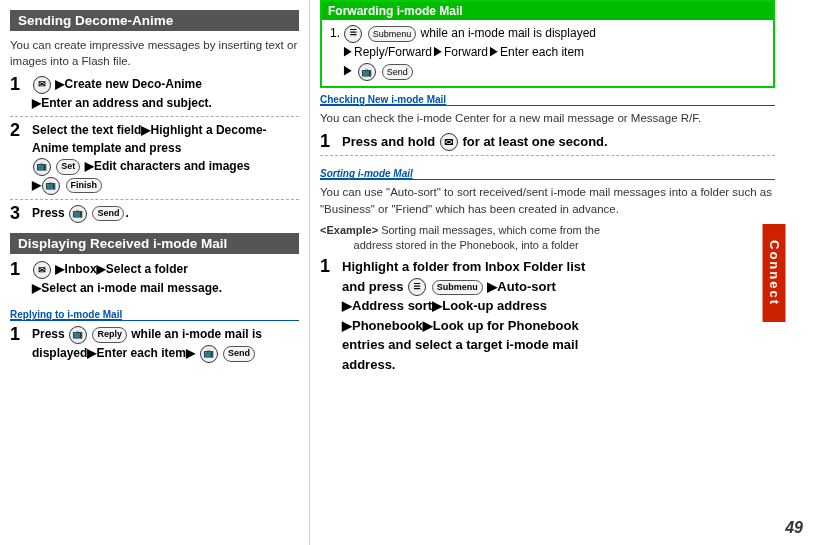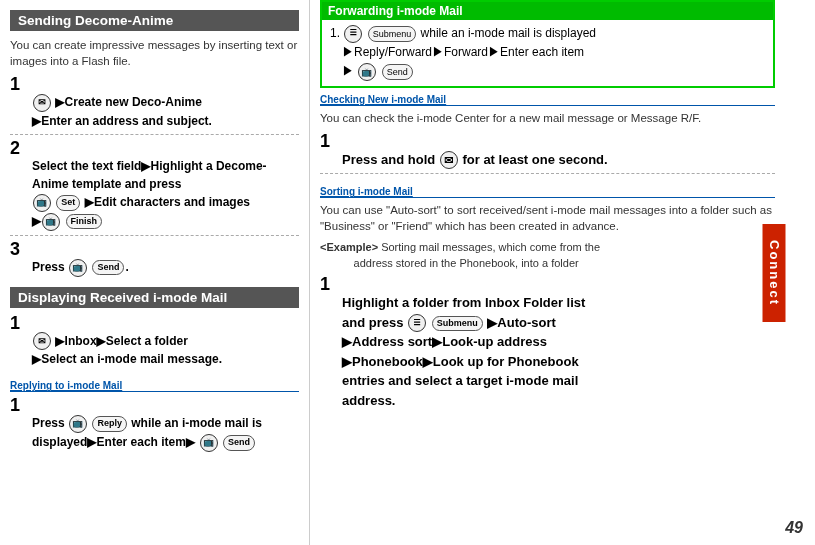--- a/index.html
+++ b/index.html
@@ -66,21 +66,20 @@
       min-width: 18px;
       margin-right: 4px;
       line-height: 1.1;
     }
 
     .step-content {
       font-size: 12px;
       font-weight: bold;
       line-height: 1.5;
       flex: 1;
-      margin-top: 18px;
     }
 
     .icon-box {
       display: inline-flex;
       align-items: center;
       justify-content: center;
       border: 1.5px solid #333;
       border-radius: 50%;
       width: 18px;
       height: 18px;
@@ -276,21 +275,21 @@
 
     <div class="step-row" style="border-bottom:1px dashed #aaa; padding-bottom:4px;">
       <div class="step-num">1</div>
       <div class="step-content bold-step">
         <strong>Press and hold</strong>
         <span class="icon-box" style="font-size:11px;">✉</span>
         <strong><span>for at least one second.</span></strong>
       </div>
     </div>
 
-    <div class="section-heading" style="margin-top:12px;">
+    <div class="section-heading" style="margin-top:12px;font-style:italic;">
       <span>Sorting i-mode Mail</span>
     </div>
     <p class="intro-text">You can use "Auto-sort" to sort received/sent i-mode mail messages into a folder such as "Business" or "Friend" which has been created in advance.</p>
 
     <div class="example-block">
       <span class="example-label">&lt;Example&gt;</span>
       <span> Sorting mail messages, which come from the<br>
       &nbsp;&nbsp;&nbsp;&nbsp;&nbsp;&nbsp;&nbsp;&nbsp;&nbsp;&nbsp;&nbsp;address stored in the Phonebook, into a folder</span>
     </div>
 

